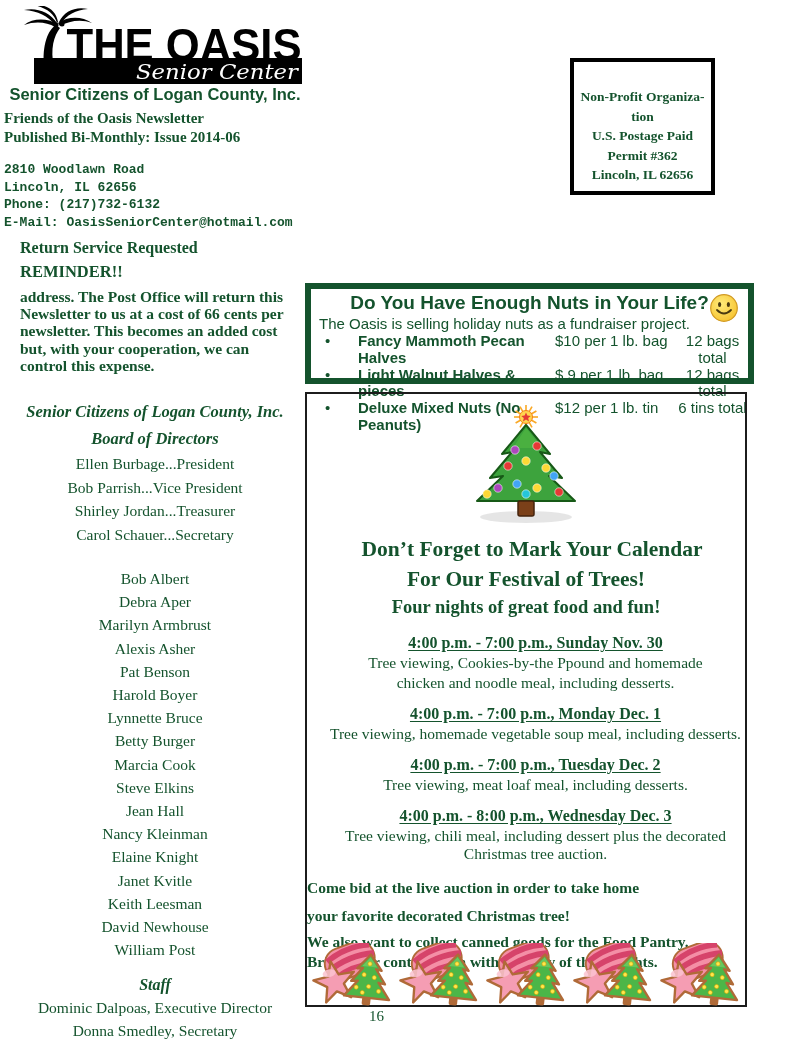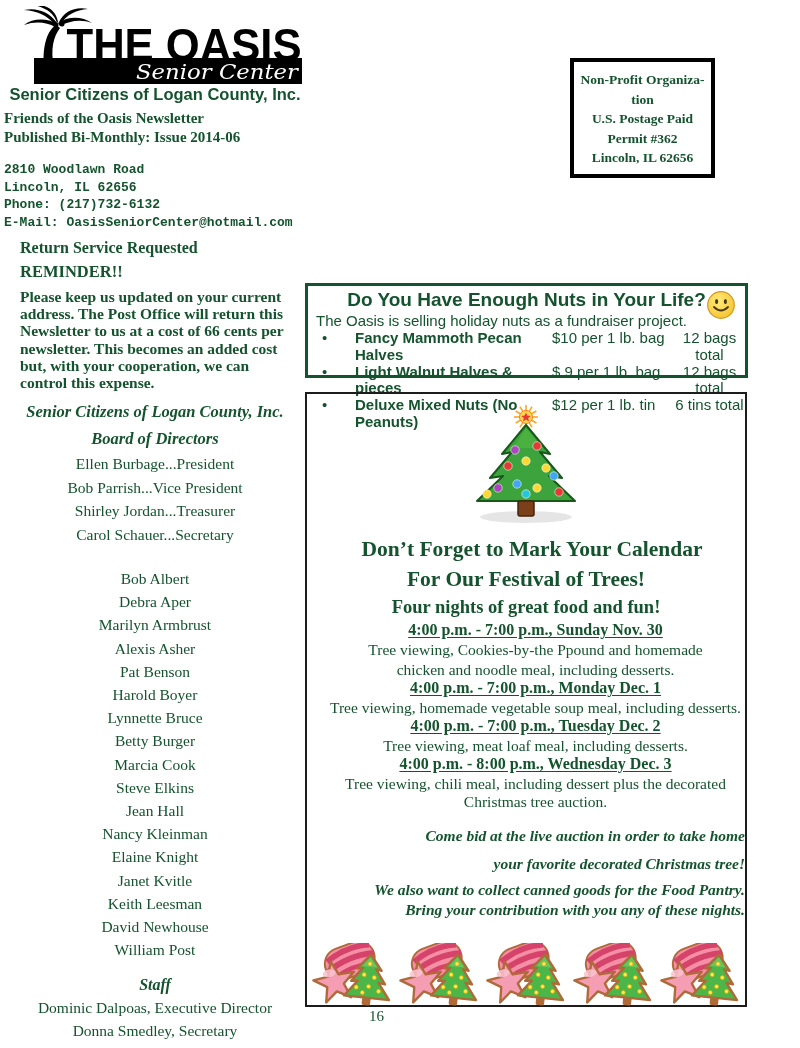--- a/index.html
+++ b/index.html
@@ -22,44 +22,44 @@
   .roster-title,.roster-subtitle{font-weight:bold;font-style:italic;font-size:16.5px;line-height:27px;}
   .officer{font-size:15.5px;line-height:23.5px;}
   .gap1{height:21px;}
   .member{font-size:15.5px;line-height:23.2px;}
   .gap2{height:13px;}
   .staff-title{font-weight:bold;font-style:italic;font-size:16px;line-height:22px;}
   .staff-line{font-size:15.5px;line-height:23px;}
 
   
   .postal-box{position:absolute;left:570px;top:58px;width:129px;border:4px solid #000;
-              padding:8px 4px 6px;text-align:center;font-weight:bold;font-size:13.5px;line-height:19.5px;}
+              padding:25px 4px 6px;text-align:center;font-weight:bold;font-size:13.5px;line-height:19.5px;}
 
   
-  .nuts-box{position:absolute;left:305px;top:283px;width:437px;height:89px;border:3px solid #14532d;
+  .nuts-box{position:absolute;left:305px;top:283px;width:437px;height:89px;border:6px solid #14532d;
             font-family:"Liberation Sans",sans-serif;}
   .nuts-title{text-align:center;font-weight:bold;font-size:19px;margin-top:3px;}
   .nuts-intro{font-size:15px;margin:1px 0 1px 8px;}
   .nut-row{display:flex;font-size:15px;line-height:16.8px;padding-left:14px;}
   .nut-bullet{width:33px;}
   .nut-name{width:197px;font-weight:bold;}
   .nut-price{width:122px;}
   .nut-qty{flex:1;text-align:center;}
   .smiley{position:absolute;right:9px;top:4px;width:30px;height:30px;}
 
   
   .main-box{position:absolute;left:305px;top:392px;width:438px;height:611px;border:2px solid #1c1c1c;}
   .tree-wrap{text-align:center;margin-top:10px;height:124px;}
   .fest-h1,.fest-h2{text-align:center;font-weight:bold;font-size:21.5px;line-height:30px;}
   .fest-h1{margin-top:6px;margin-left:12px;}
   .fest-h3{text-align:center;font-weight:bold;font-size:18.5px;line-height:27px;}
-  .session{text-align:center;padding-left:19px;}
+  .session{margin-top:13px;text-align:center;padding-left:19px;}
   .session-header{font-weight:bold;font-size:16px;text-decoration:underline;text-underline-offset:2px;}
   .session-line{font-size:15.5px;line-height:18px;margin-top:2px;}
-  .auction-line{text-align:right;font-weight:bold;font-size:15.5px;font-style:italic;}
+  .auction-line{text-align:left;font-weight:bold;font-size:15.5px;}
   .a0{margin-top:16px;}
   .a1{margin-top:10px;}
   .a2{margin-top:8px;}
   .a3{margin-top:2px;}
   .cookies-row{position:absolute;left:2px;right:2px;bottom:-6px;display:flex;justify-content:space-between;}
   .cookie{width:86px;height:68px;}
 
   .page-num{position:absolute;left:369px;top:1008px;font-size:15px;}
   .hidden-defs{position:absolute;width:0;height:0;overflow:hidden;}
 </style>
@@ -126,21 +126,20 @@
     <div>2810 Woodlawn Road</div>
     <div>Lincoln, IL 62656</div>
     <div>Phone:  (217)732-6132</div>
     <div>E-Mail:  OasisSeniorCenter@hotmail.com</div>
   </div>
 
   <div class="return-line">Return Service Requested</div>
   <div class="reminder-line">REMINDER!!</div>
 
   <div class="notice-para">
-    <div>Please keep us updated on your current</div>
     <div>address. The Post Office will return this</div>
     <div>Newsletter to us at a cost of 66 cents  per</div>
     <div>newsletter. This becomes an added cost</div>
     <div>but, with your cooperation, we can</div>
     <div>control this expense.</div>
   </div>
 
   <div class="roster">
     <div class="roster-title">Senior Citizens of Logan County, Inc.</div>
     <div class="roster-subtitle">Board of Directors</div>

